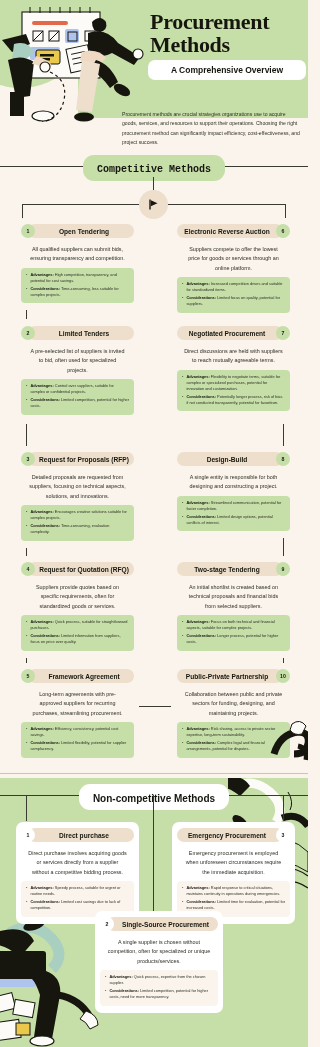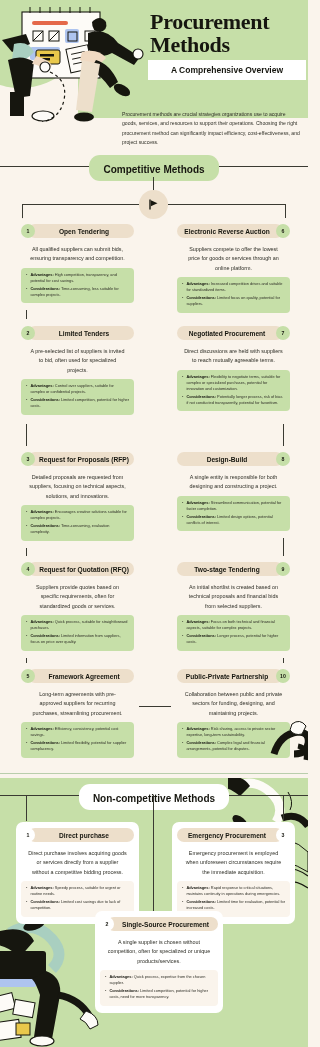--- a/index.html
+++ b/index.html
@@ -10,21 +10,21 @@
   }
   .page { position:relative; width:308px; height:1047px; }
 
   
   .header { position:relative; height:160px; background:#faf4ec; overflow:hidden; }
   .hdr-green { position:absolute; right:0; top:0; width:230px; height:118px; background:#c6dfa8; }
   .hdr-illus { position:absolute; left:0; top:0; width:150px; height:122px; }
   .hdr-title { position:absolute; left:150px; top:10px; width:150px;font-family:Liberation Serif, serif; }
   .hdr-title h1 { font-size:22px; line-height:1.05; font-weight:700; color:#16160f; letter-spacing:-0.3px; }
   .hdr-sub { position:absolute; left:148px; top:60px; width:158px; background:#ffffff;
-      padding:5px 6px; }
+      padding:5px 6px;border-radius:7px; }
   .hdr-sub span { font-size:8.5px; font-weight:700; color:#16160f; display:block; text-align:center; }
   .hdr-para { position:absolute; left:122px; top:110px; width:180px; }
   .hdr-para span { font-size:5.1px; line-height:1.85; color:#2e2e26; display:block; }
   .band-line { position:absolute; left:0; right:0; top:50%; height:1px; background:#3a3a32; }
   .band-pill { position:relative; display:inline-block; background:#c6dfa8;
       border-radius:11px; padding:4px 14px; }
   .band-pill span { font-size:10px; font-weight:700; color:#16160f; }
   .band-wrap { position:absolute; left:0; width:308px; text-align:center; }
 
   
@@ -135,21 +135,21 @@
 
     <div class="hdr-sub">
       <span>A Comprehensive Overview</span>
     </div>
 
     <div class="hdr-para">
       <span>Procurement methods are crucial strategies organizations use to acquire goods, services, and resources to support their operations. Choosing the right procurement method can significantly impact efficiency, cost-effectiveness, and project success.</span>
     </div>
   </div>
 
-  <div class="band-wrap" style="top:155px;">
+  <div class="band-wrap" style="top:155px;font-family:Liberation Mono, monospace;">
     <div style="position:relative;height:22px;">
       <div class="band-line"></div>
       <div class="band-pill">
         <span>Competitive Methods</span>
       </div>
     </div>
   </div>
 
   <div class="vline" style="left:153px; top:177px; height:14px;"></div>
   <div class="flagcirc" style="left:139px; top:190px;">

